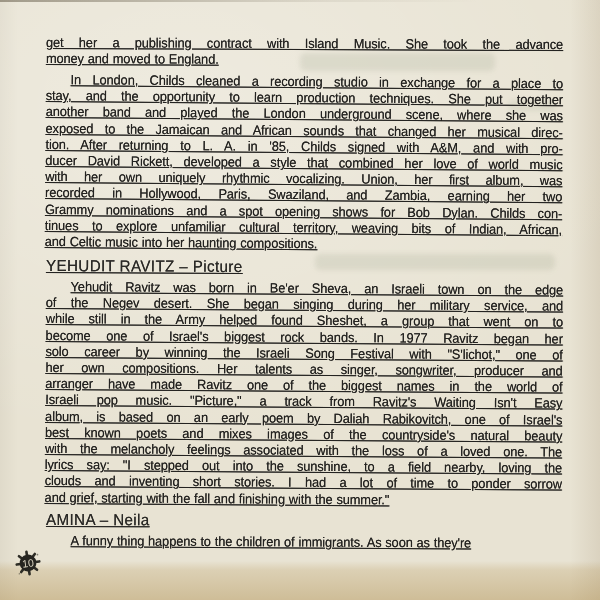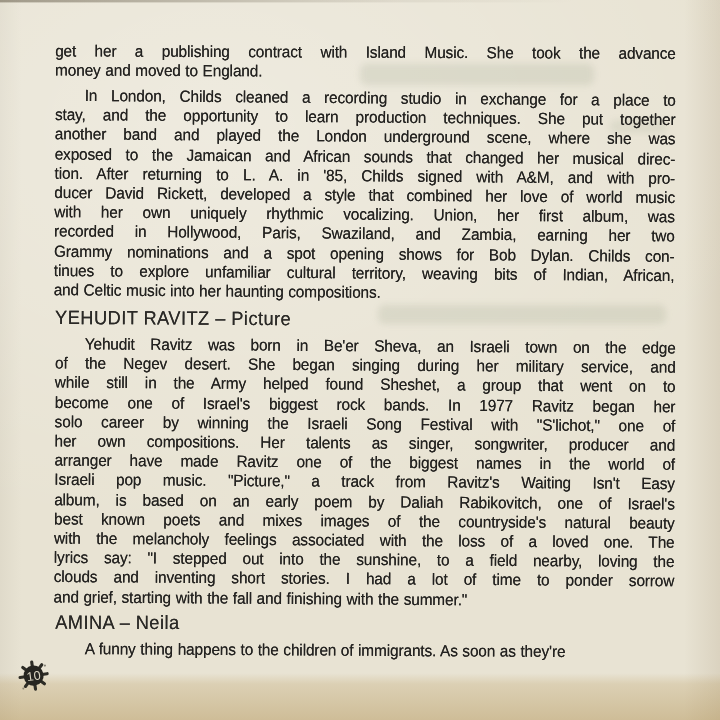--- a/index.html
+++ b/index.html
@@ -28,20 +28,21 @@
   }
   .a1 { left: 300px; top: 53px;  width: 195px; height: 18px; }
   .a2 { left: 315px; top: 254px; width: 240px; height: 16px; }
   .a3 { left: 508px; top: 100px; width: 48px;  height: 11px; background: rgba(112,124,96,0.10); }
 
   .page-text {
     position: absolute; left: 46px; top: 35px; width: 545px;
     color: #232220;
     font-size: 13.5px;
     text-shadow: 0 0 0.45px rgba(32,31,28,0.85);
+    text-decoration: underline;
   }
   .page-text > * { transform-origin: 0 0; }
   .page-text > :nth-child(1) { transform: scaleX(0.949) rotate(0.22deg); }
   .page-text > :nth-child(2) { transform: scaleX(0.949) rotate(0.45deg); }
   .page-text > :nth-child(3) { transform: scaleX(0.949) rotate(0.28deg); }
   .page-text > :nth-child(4) { transform: scaleX(0.949) rotate(0.38deg); }
   .page-text > :nth-child(5) { transform: scaleX(0.949) rotate(0.15deg); }
   .page-text > :nth-child(6) { transform: scaleX(0.949) rotate(0.32deg); }
 
   .para { margin: 0 0 5px 0; }

